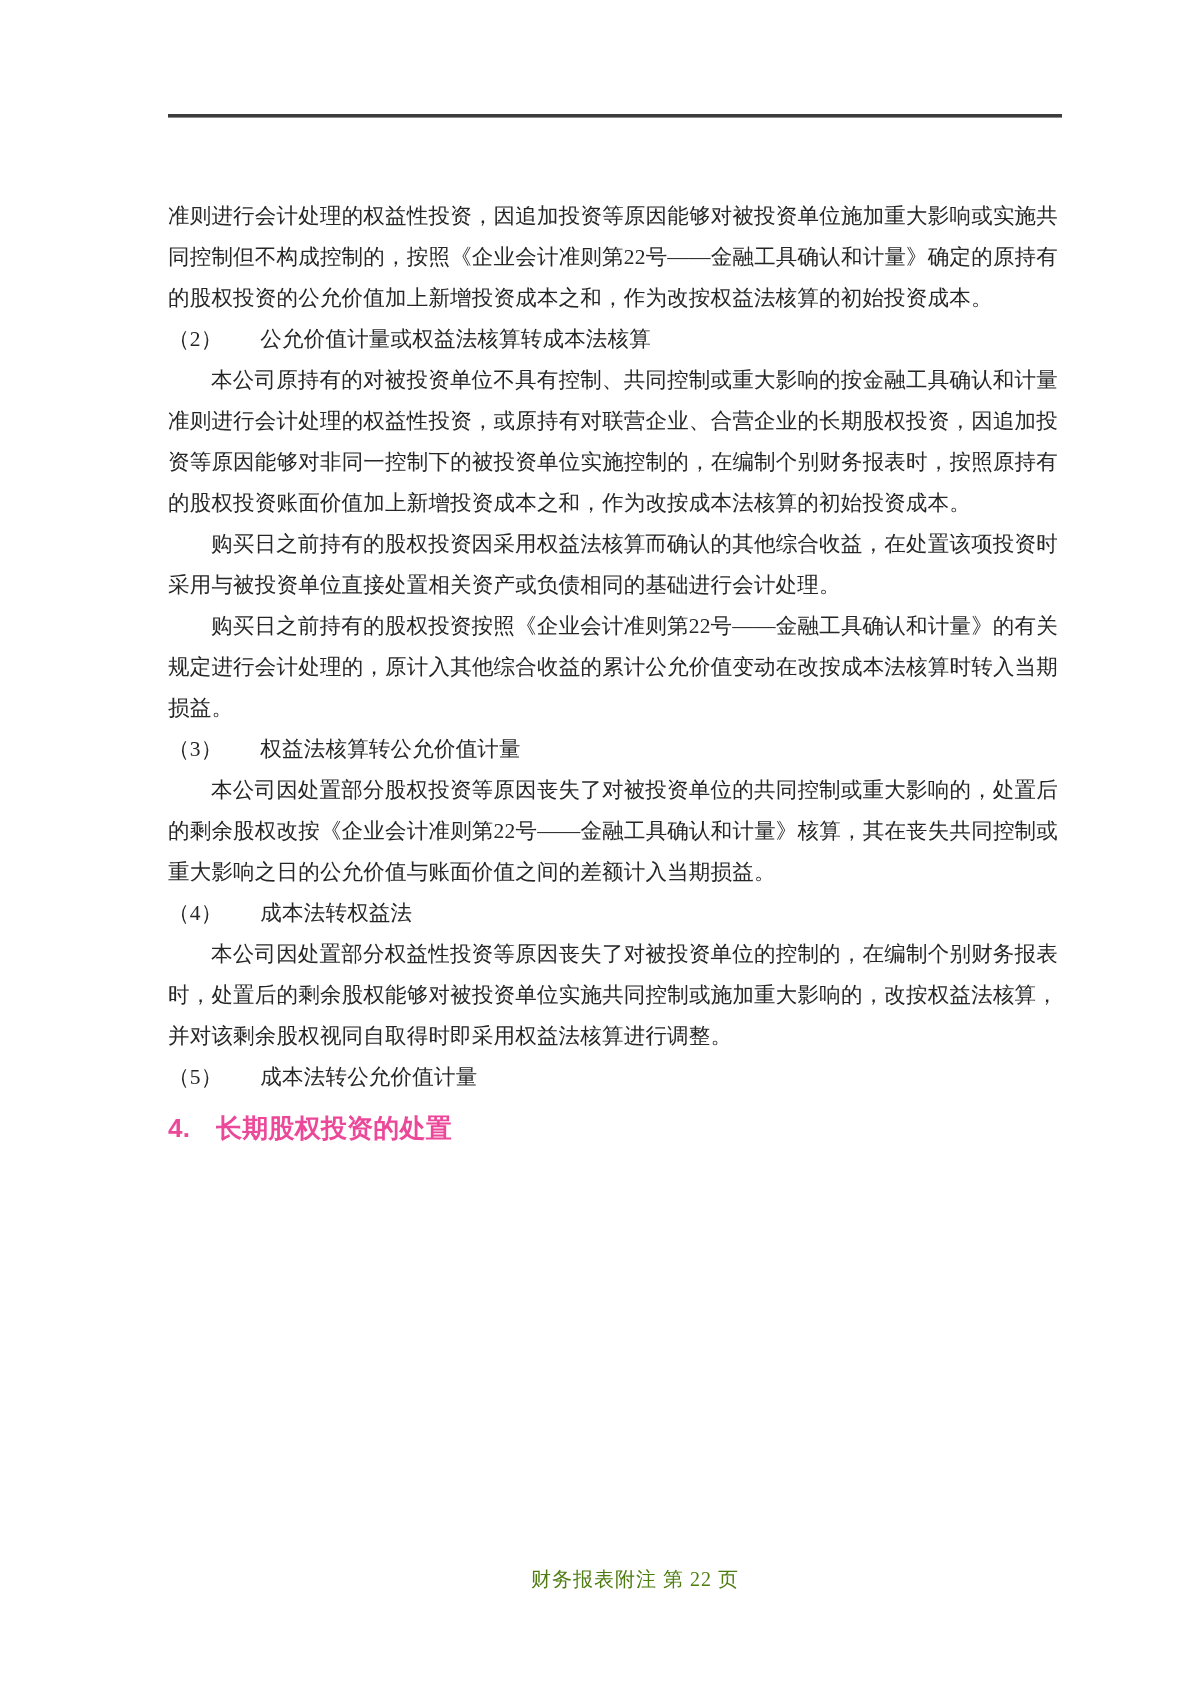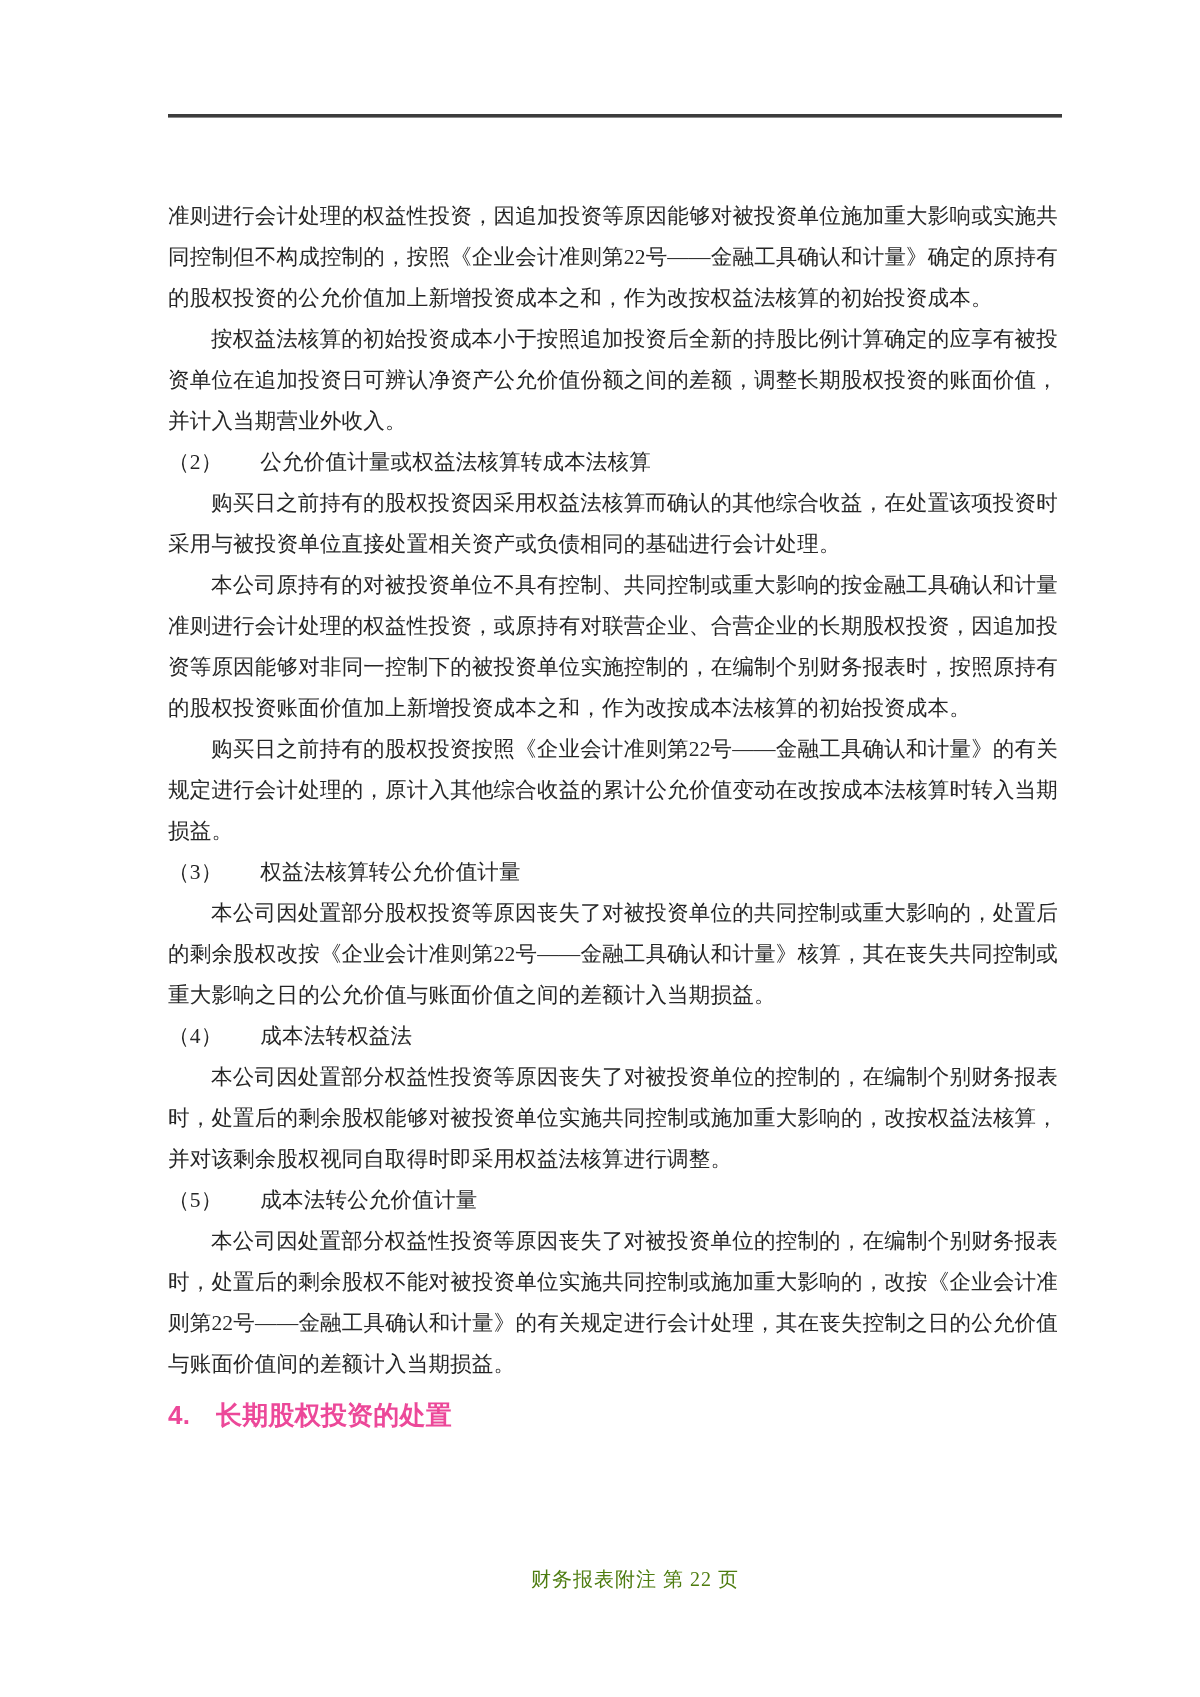--- a/index.html
+++ b/index.html
@@ -85,42 +85,40 @@
 <body>
 
 <div class="page">
 
   <div class="header-rule"></div>
 
   <div class="doc">
 
     <p class="para-flush">准则进行会计处理的权益性投资，因追加投资等原因能够对被投资单位施加重大影响或实施共同控制但不构成控制的，按照《企业会计准则第22号——金融工具确认和计量》确定的原持有的股权投资的公允价值加上新增投资成本之和，作为改按权益法核算的初始投资成本。</p>
 
-    <p class="para-indent">按权益法核算的初始投资成本小于按照追加投资后全新的持股比例计算确定的应享有被投资单位在追加投资日可辨认净资产公允价值份额之间的差额，调整长期股权投资的账面价值，并计入当期营业外收入。</p>
 
     <p class="numbered-item"><span class="item-number">（2）</span><span>公允价值计量或权益法核算转成本法核算</span></p>
 
+    <p class="para-indent">本公司原持有的对被投资单位不具有控制、共同控制或重大影响的按金融工具确认和计量准则进行会计处理的权益性投资，或原持有对联营企业、合营企业的长期股权投资，因追加投资等原因能够对非同一控制下的被投资单位实施控制的，在编制个别财务报表时，按照原持有的股权投资账面价值加上新增投资成本之和，作为改按成本法核算的初始投资成本。</p>
+
     <p class="para-indent">购买日之前持有的股权投资因采用权益法核算而确认的其他综合收益，在处置该项投资时采用与被投资单位直接处置相关资产或负债相同的基础进行会计处理。</p>
-
-    <p class="para-indent">本公司原持有的对被投资单位不具有控制、共同控制或重大影响的按金融工具确认和计量准则进行会计处理的权益性投资，或原持有对联营企业、合营企业的长期股权投资，因追加投资等原因能够对非同一控制下的被投资单位实施控制的，在编制个别财务报表时，按照原持有的股权投资账面价值加上新增投资成本之和，作为改按成本法核算的初始投资成本。</p>
 
     <p class="para-indent">购买日之前持有的股权投资按照《企业会计准则第22号——金融工具确认和计量》的有关规定进行会计处理的，原计入其他综合收益的累计公允价值变动在改按成本法核算时转入当期损益。</p>
 
     <p class="numbered-item"><span class="item-number">（3）</span><span>权益法核算转公允价值计量</span></p>
 
     <p class="para-indent">本公司因处置部分股权投资等原因丧失了对被投资单位的共同控制或重大影响的，处置后的剩余股权改按《企业会计准则第22号——金融工具确认和计量》核算，其在丧失共同控制或重大影响之日的公允价值与账面价值之间的差额计入当期损益。</p>
 
 
     <p class="numbered-item"><span class="item-number">（4）</span><span>成本法转权益法</span></p>
 
     <p class="para-indent">本公司因处置部分权益性投资等原因丧失了对被投资单位的控制的，在编制个别财务报表时，处置后的剩余股权能够对被投资单位实施共同控制或施加重大影响的，改按权益法核算，并对该剩余股权视同自取得时即采用权益法核算进行调整。</p>
 
     <p class="numbered-item"><span class="item-number">（5）</span><span>成本法转公允价值计量</span></p>
 
-    <p class="para-indent">本公司因处置部分权益性投资等原因丧失了对被投资单位的控制的，在编制个别财务报表时，处置后的剩余股权不能对被投资单位实施共同控制或施加重大影响的，改按《企业会计准则第22号——金融工具确认和计量》的有关规定进行会计处理，其在丧失控制之日的公允价值与账面价值间的差额计入当期损益。</p>
 
     <p class="section-heading"><span class="section-number">4.</span><span>长期股权投资的处置</span></p>
 
   </div>
 
   <div class="page-footer"><span>财务报表附注 第 22 页</span></div>
 
 </div>
 
 </body></html>

